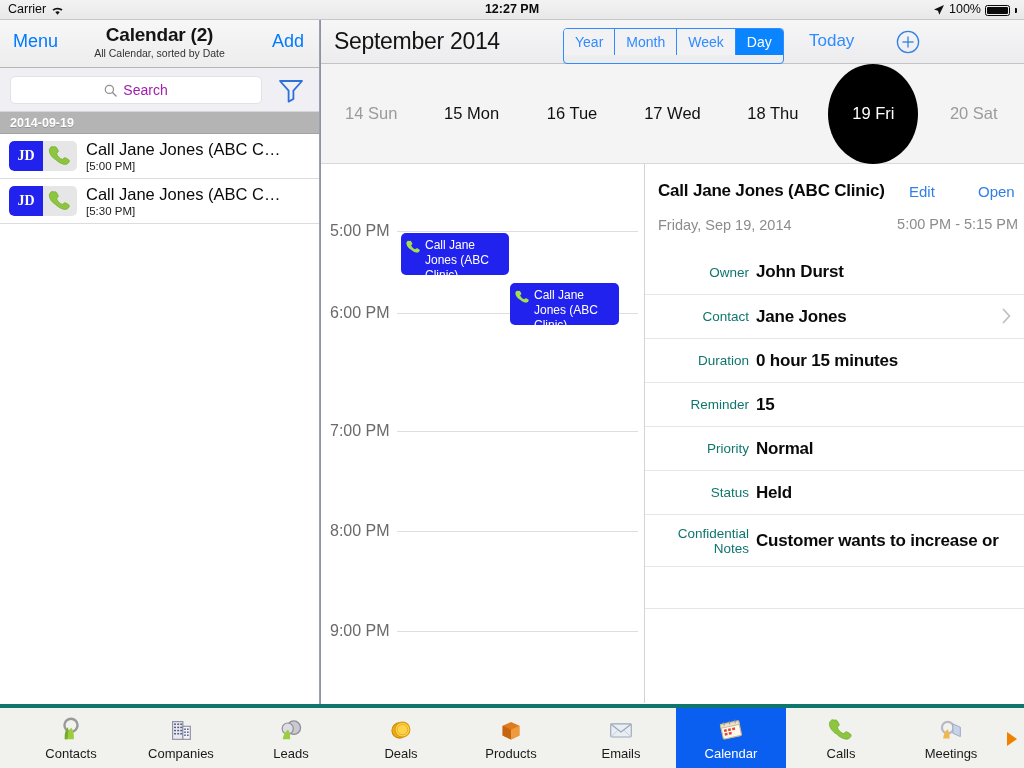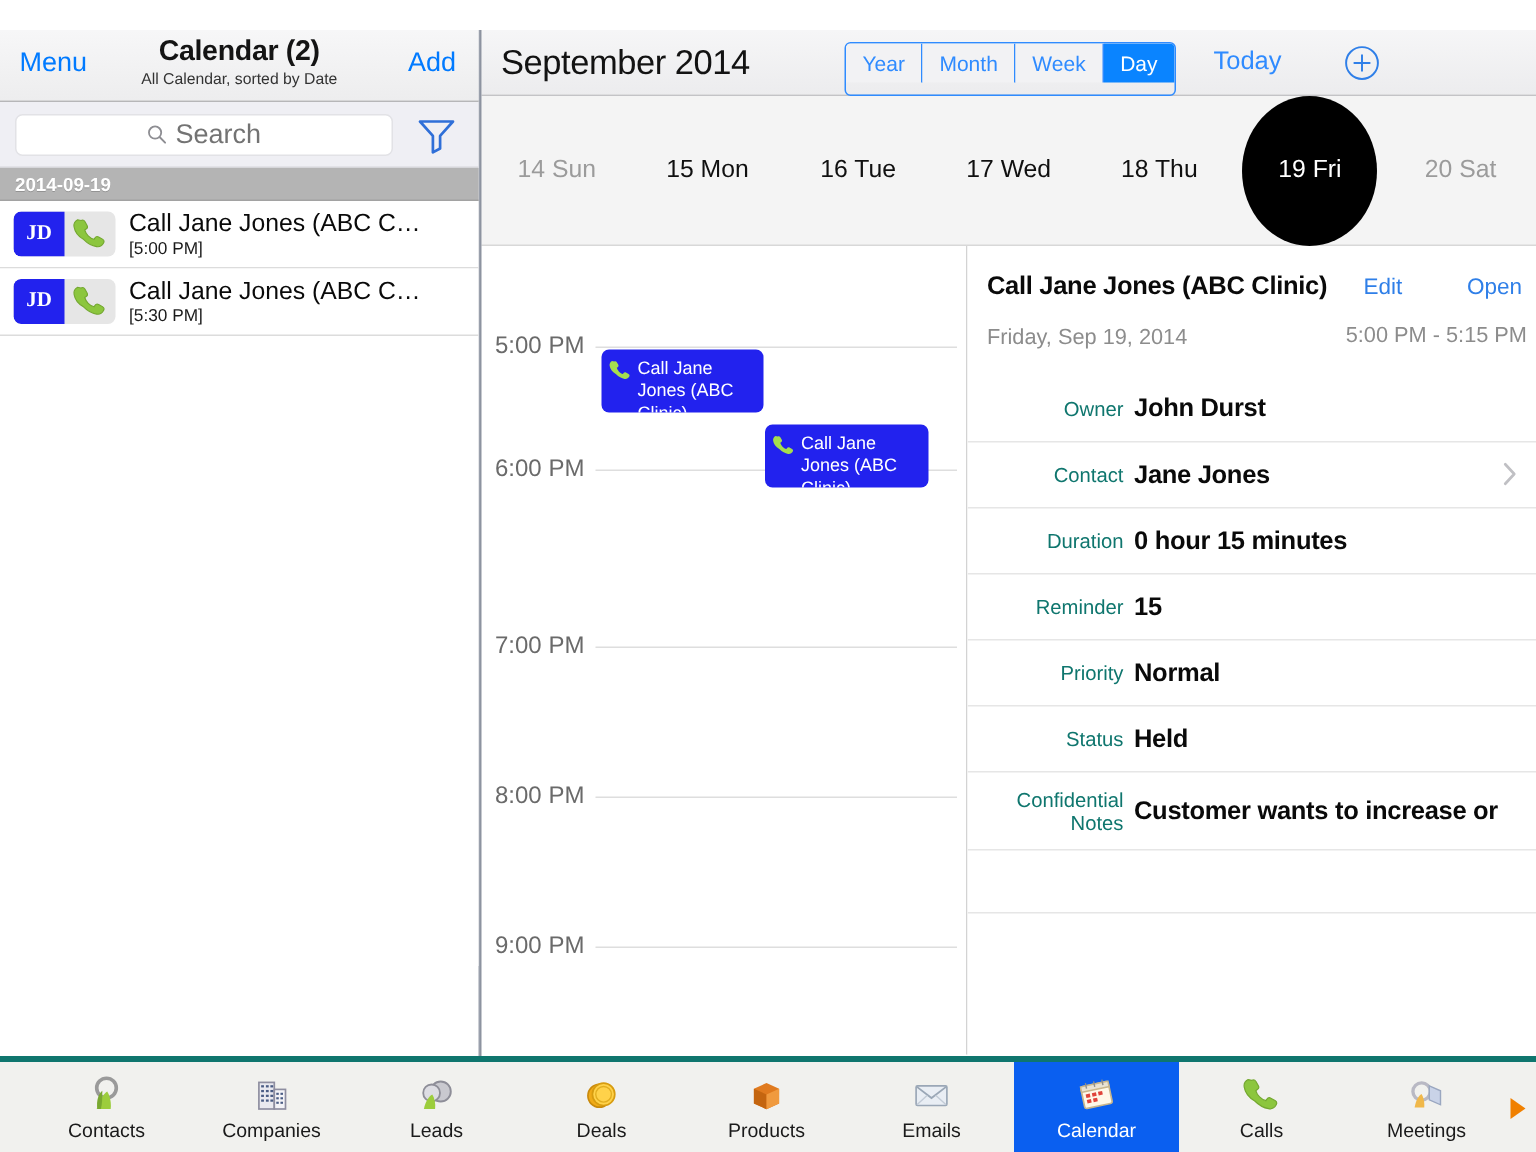--- a/index.html
+++ b/index.html
@@ -49,21 +49,21 @@
     background:#efeff4; border-bottom:1px solid #d6d6da;
     display:flex; align-items:center;
   }
   .searchfield {
     position:relative; margin-left:10px; width:252px; height:28px;
     background:#fff; border-radius:5px; border:1px solid #e2e2e6;
     display:flex; align-items:center; justify-content:center;
   }
   .search-inner { display:flex; align-items:center; gap:6px; }
   .search-mag { width:13px; height:13px; }
-  .search-ph { font-size:18px; color:#737373; }
+  .search-ph { font-size:14px; color:#a21caf; }
   .filter-ico { position:absolute; left:276px; top:9px; width:30px; height:26px; }
 
   .sb-sectionheader {
     height:22px; width:100%;
     background:#b4b4b4;
     border-bottom:1px solid #a2a2a2;
     display:flex; align-items:center;
     padding-left:10px;
     font-size:12.5px; font-weight:bold; color:#ffffff;
     text-shadow:0 1px 0 rgba(0,0,0,0.18);
@@ -196,20 +196,42 @@
   .tab-arrow { position:absolute; right:7px; top:24px; width:0;height:0;
     border-left:10px solid #f08000; border-top:7px solid transparent; border-bottom:7px solid transparent; }
 
   .vline-left { position:absolute; left:320px; top:20px; width:1px; height:684px; background:#8d93a0; }
 </style>
 </head>
 <body>
 
 <div id="app">
 
+  <div class="statusbar">
+    <div class="sb-left">
+      <span>Carrier</span>
+      <span class="wifi-ico">
+        <svg viewBox="0 0 14 11" width="13" height="11">
+            <path d="M7 10.2 4.6 7.2a3.9 3.9 0 0 1 4.8 0z" fill="#111"></path>
+            <path d="M7 4.4c-1.6 0-3 .55-4.1 1.5L1.6 4.5A8.3 8.3 0 0 1 7 2.5c2.1 0 4 .75 5.4 2l-1.3 1.4A6.2 6.2 0 0 0 7 4.4z" fill="#111"></path>
+          </svg>
+      </span>
+    </div>
+    <div class="sb-center">12:27 PM</div>
+    <div class="sb-right">
+      <span class="loc-ico">
+        <svg viewBox="0 0 12 12" width="12" height="12">
+            <path d="M11 1 1 5.4l4 1.3 1.3 4z" fill="#111"></path>
+          </svg>
+      </span>
+      <span class="sb-pct">100%</span>
+      <span class="batt"></span>
+        <span class="batt-cap"></span>
+    </div>
+  </div>
 
   <div class="sidebar">
 
     <div class="sb-navbar">
       <div class="nav-menu">Menu</div>
       <div class="nav-title-wrap">
         <div class="nav-title">Calendar (2)</div>
         <div class="nav-sub">All Calendar, sorted by Date</div>
       </div>
       <div class="nav-add">Add</div>

